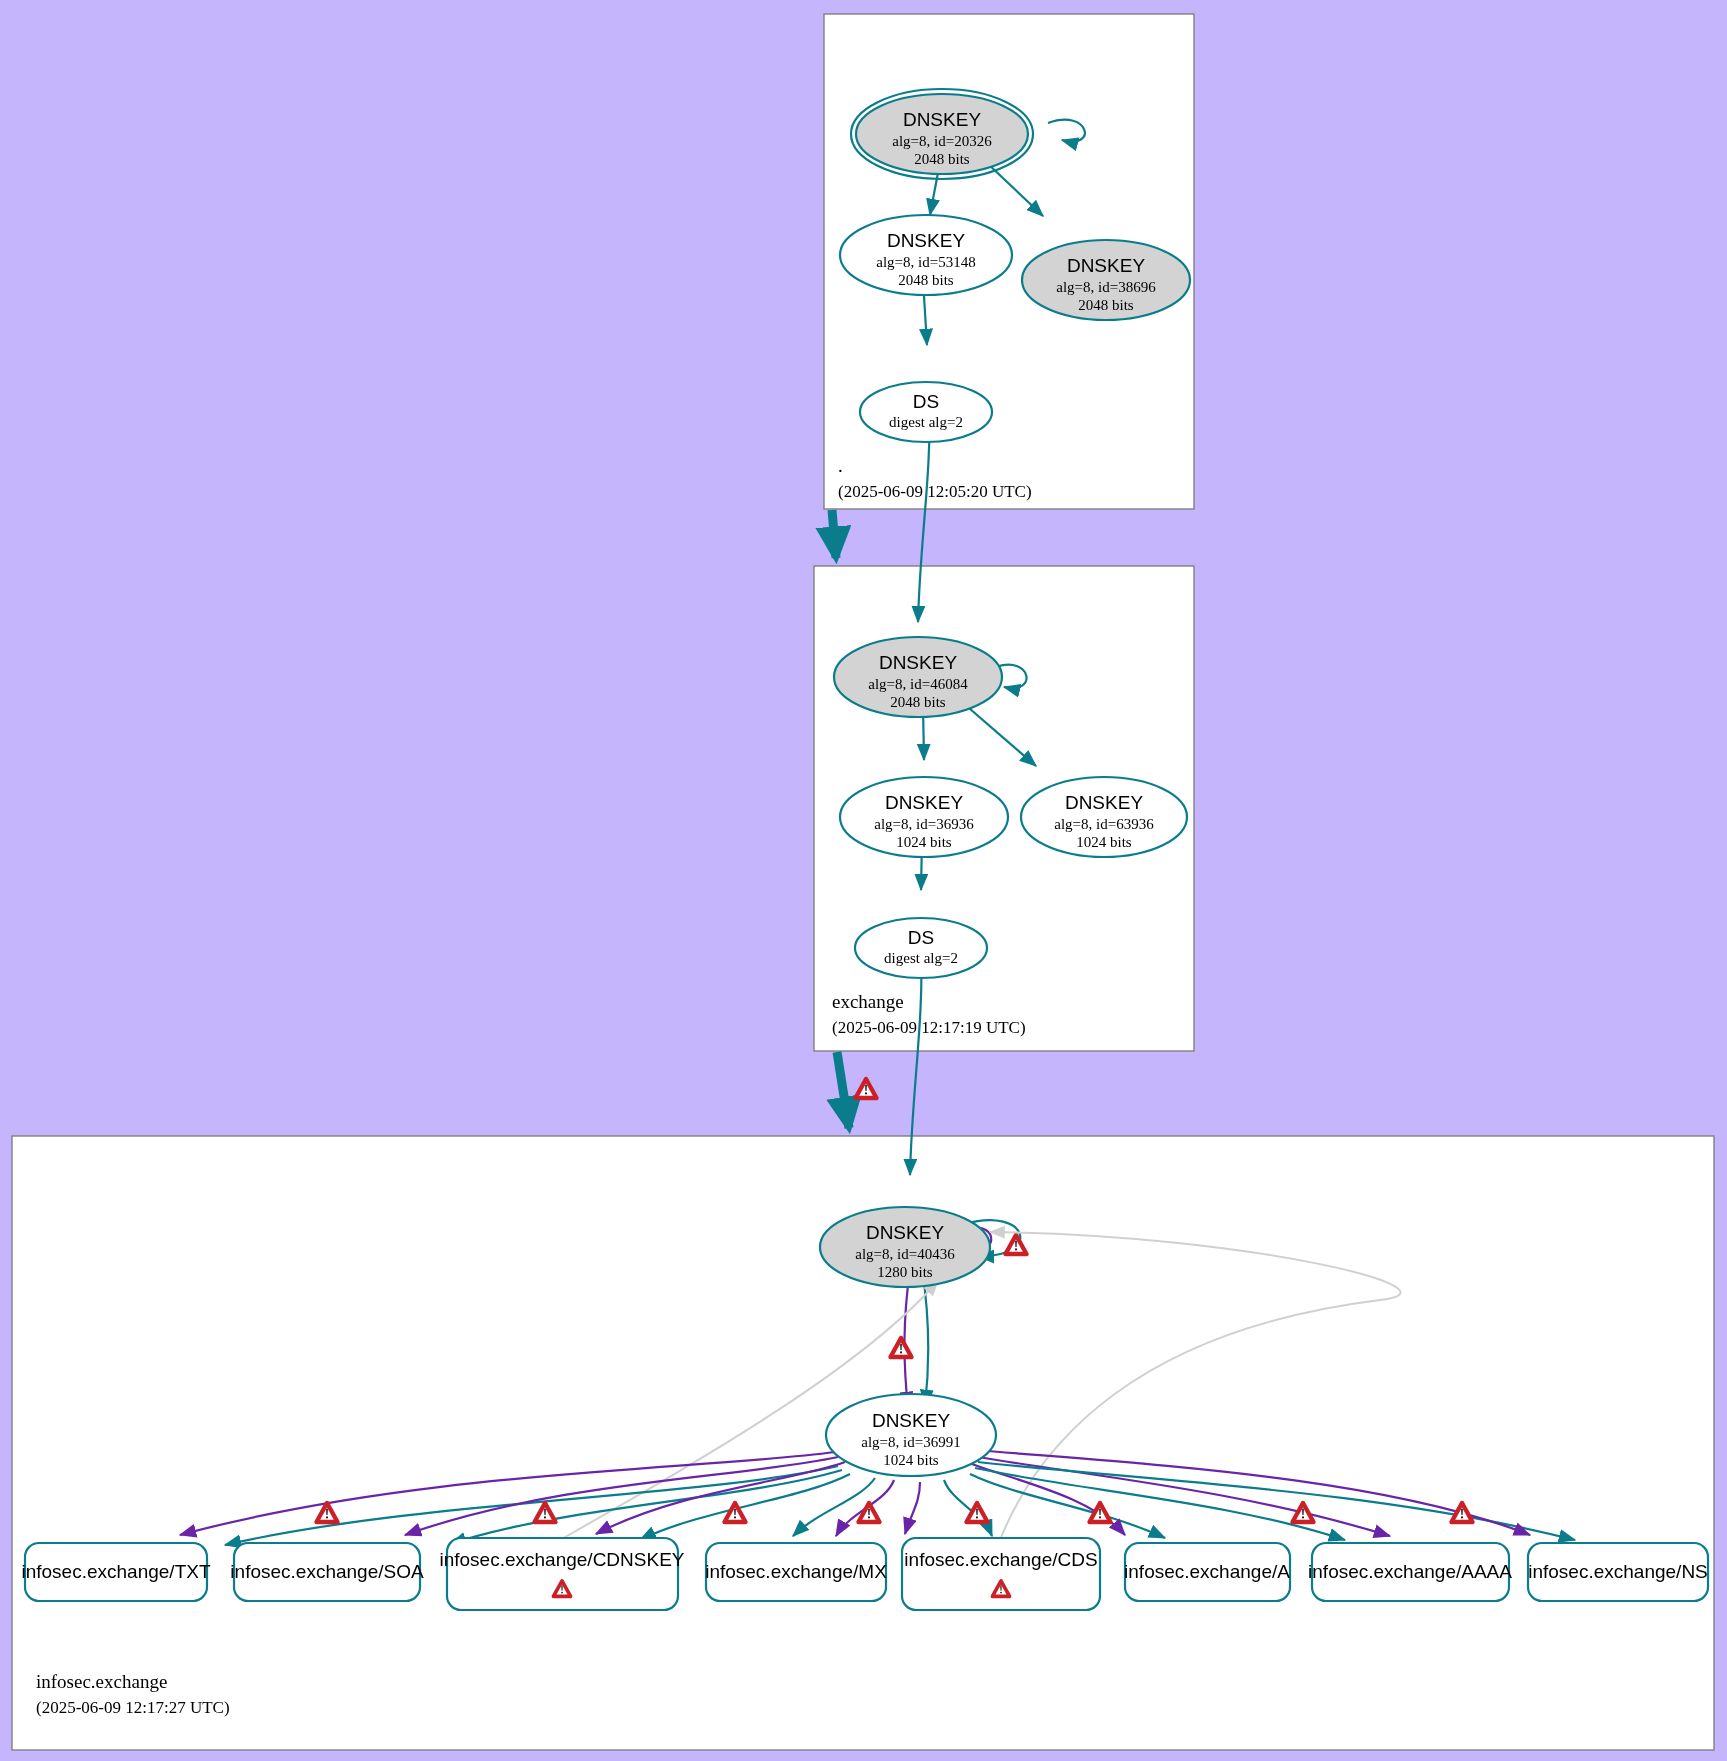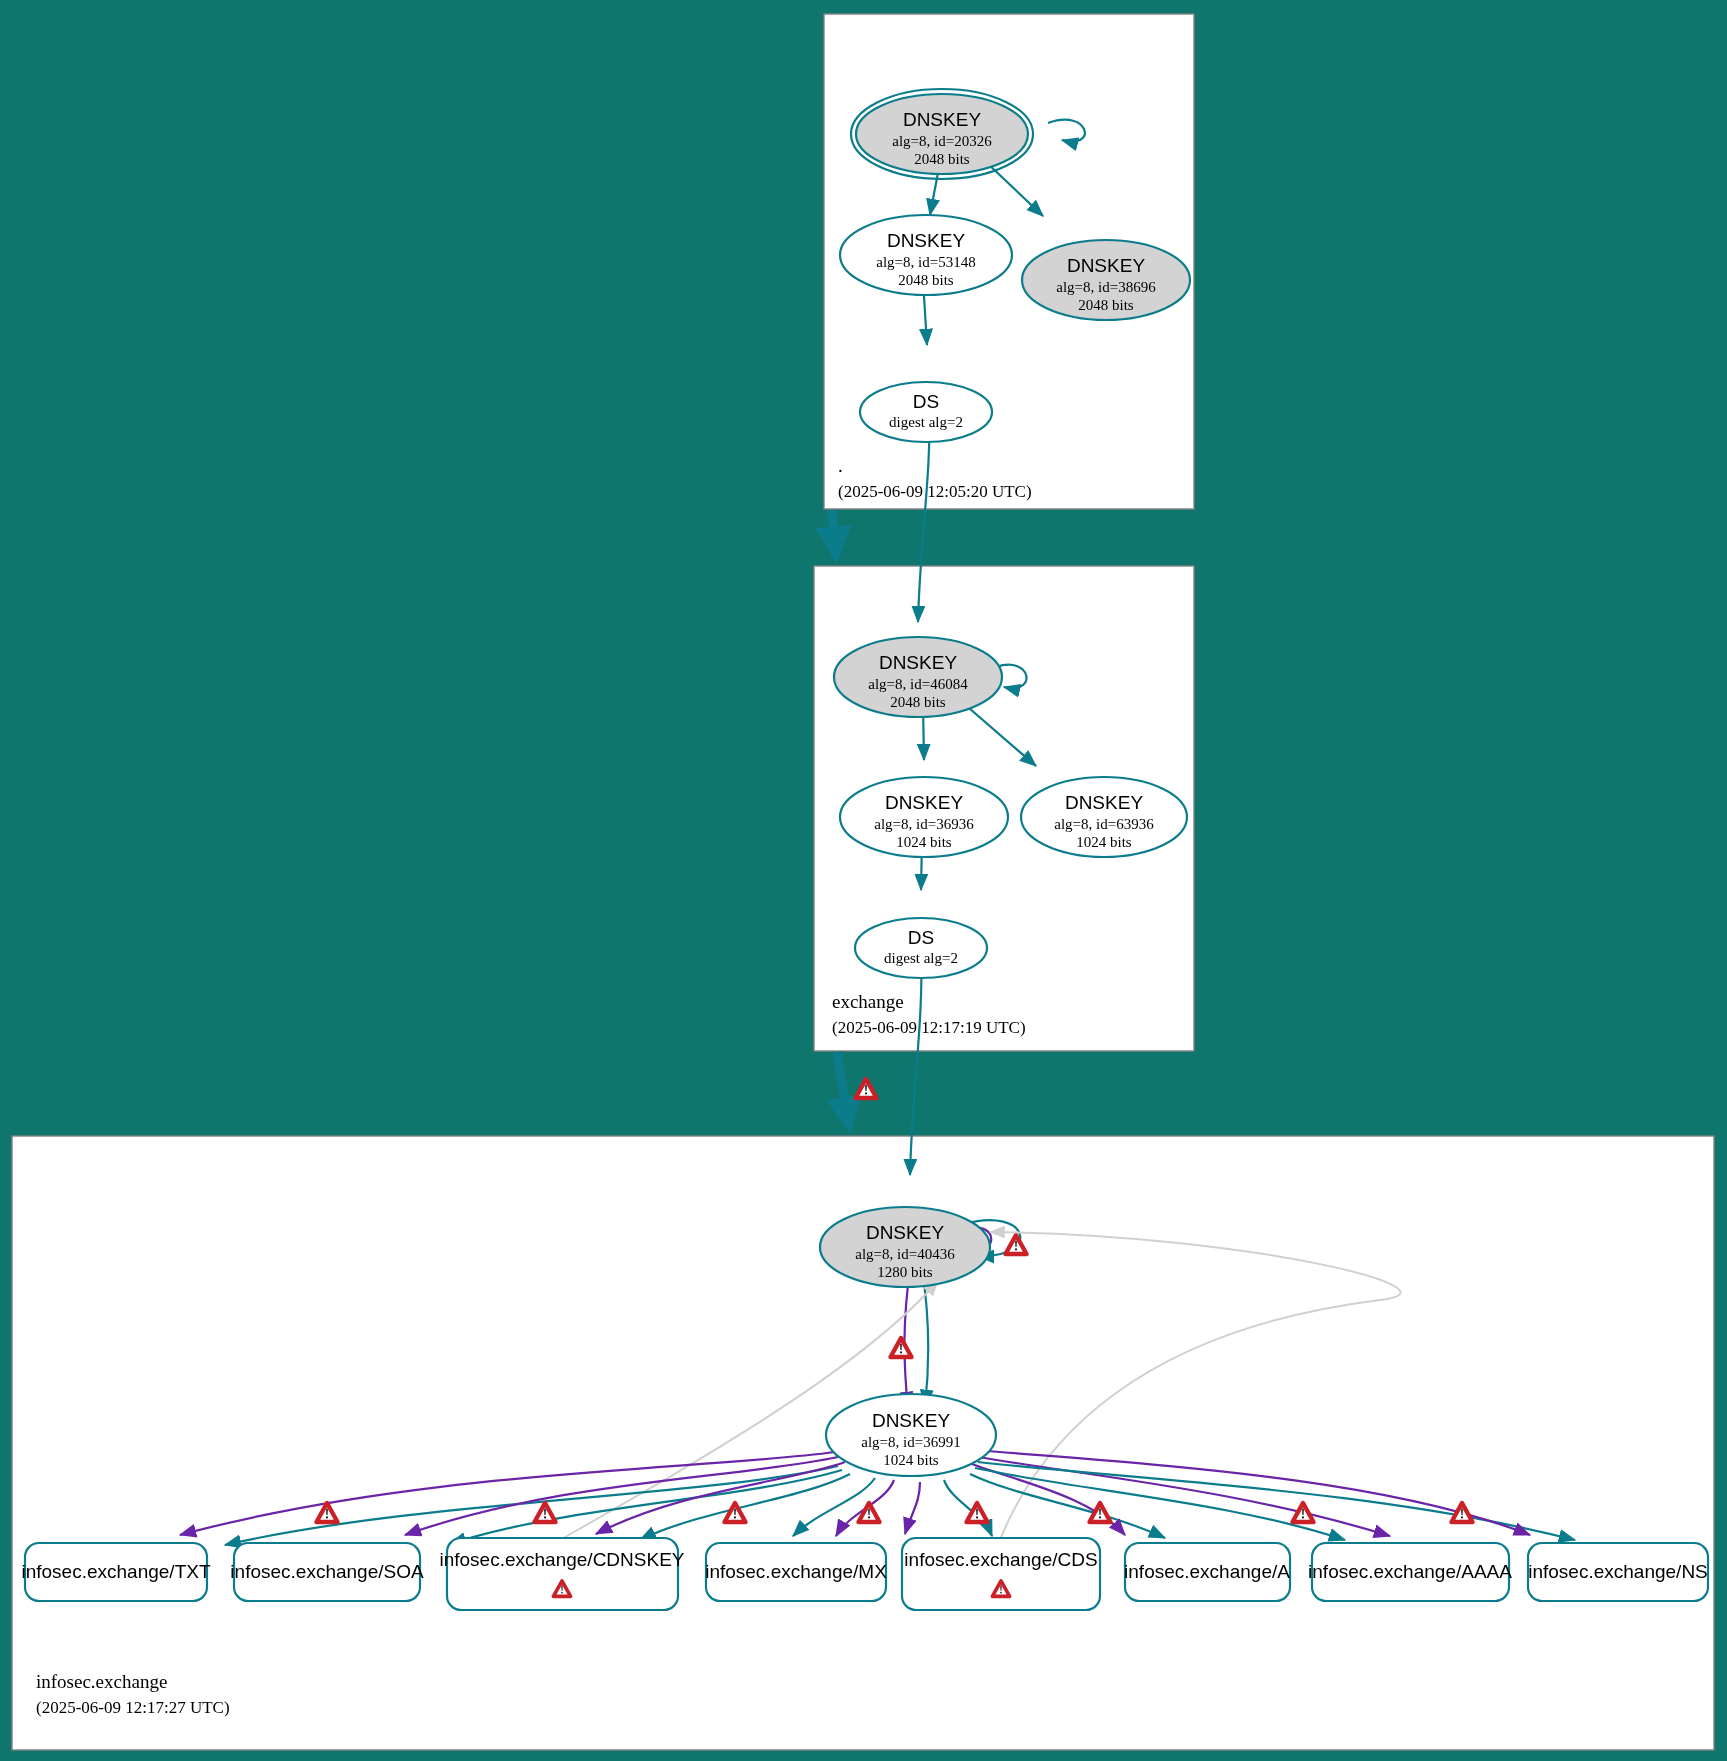--- a/index.html
+++ b/index.html
@@ -5,21 +5,21 @@
   html, body {
     margin: 0;
     padding: 0;
     background: #ffffff;
     font-family: "Liberation Sans", sans-serif;
   }
   #stage {
     position: relative;
     width: 1727px;
     height: 1761px;
-    background: #0f766e;
+    background: #c4b5fd;
     overflow: hidden;
     text-decoration: underline;
   }
   svg#graph {
     display: block;
     width: 1727px;
     height: 1761px;
   }
   .zone-box {
     fill: #ffffff;

